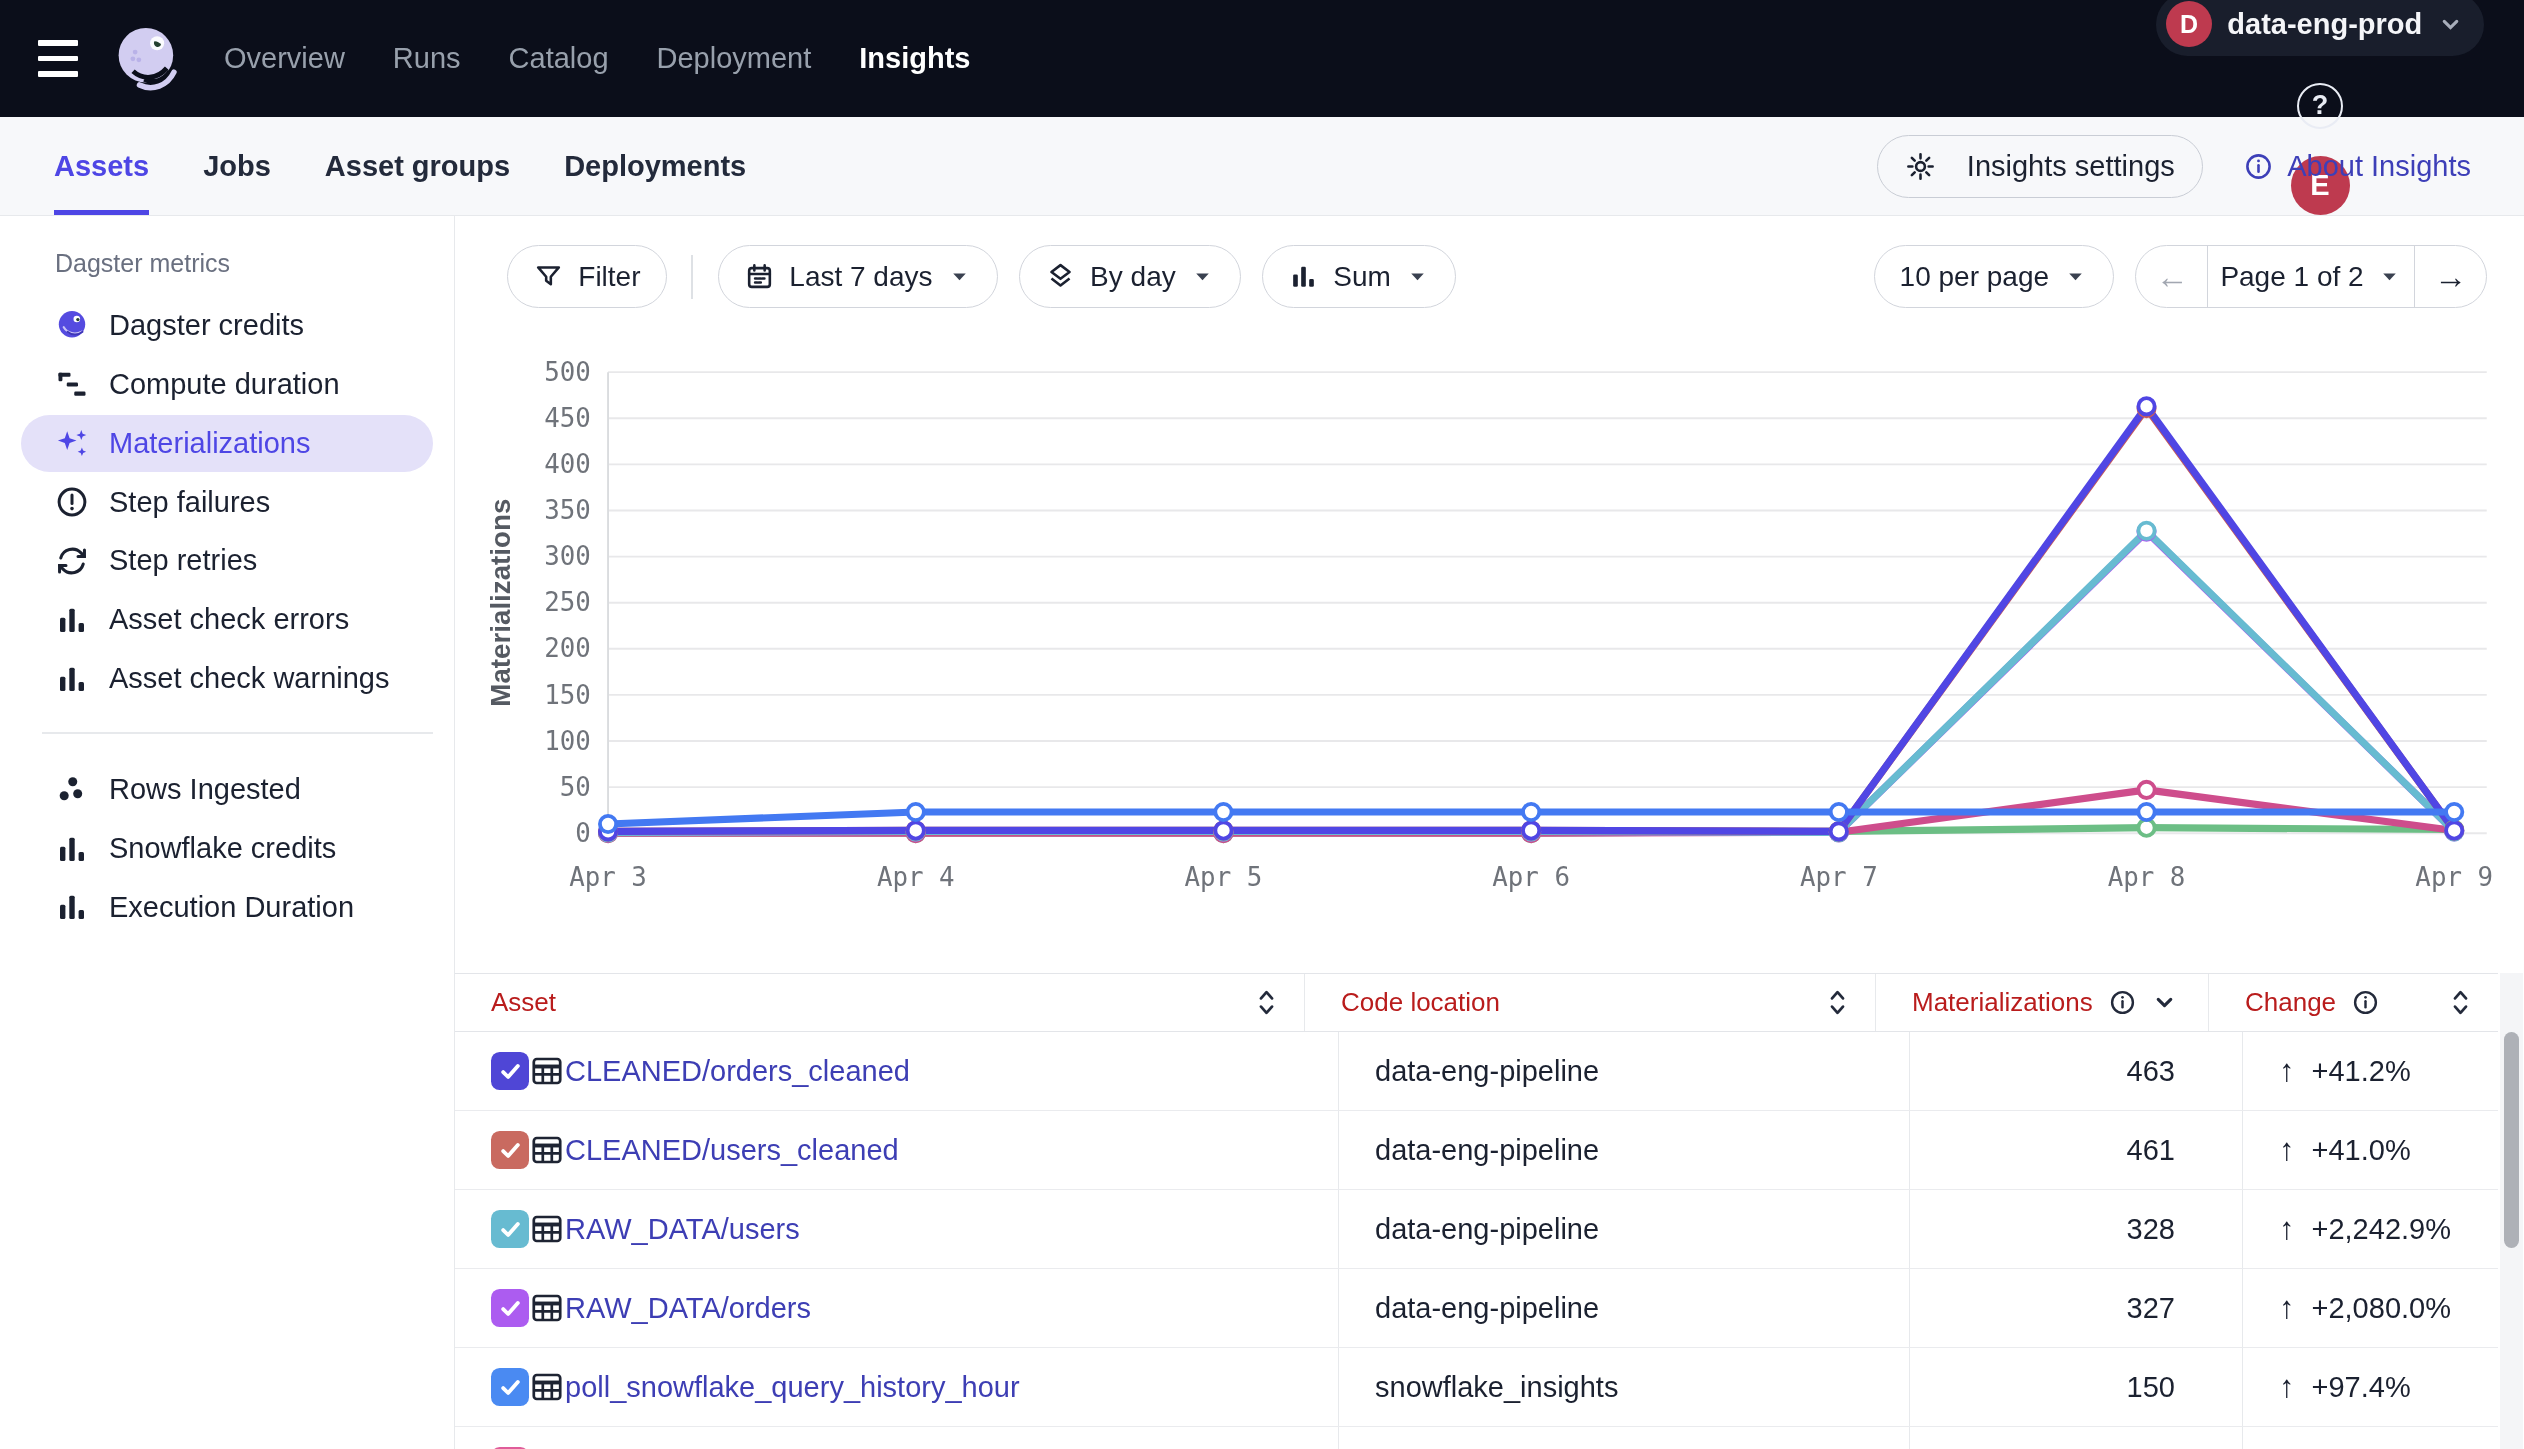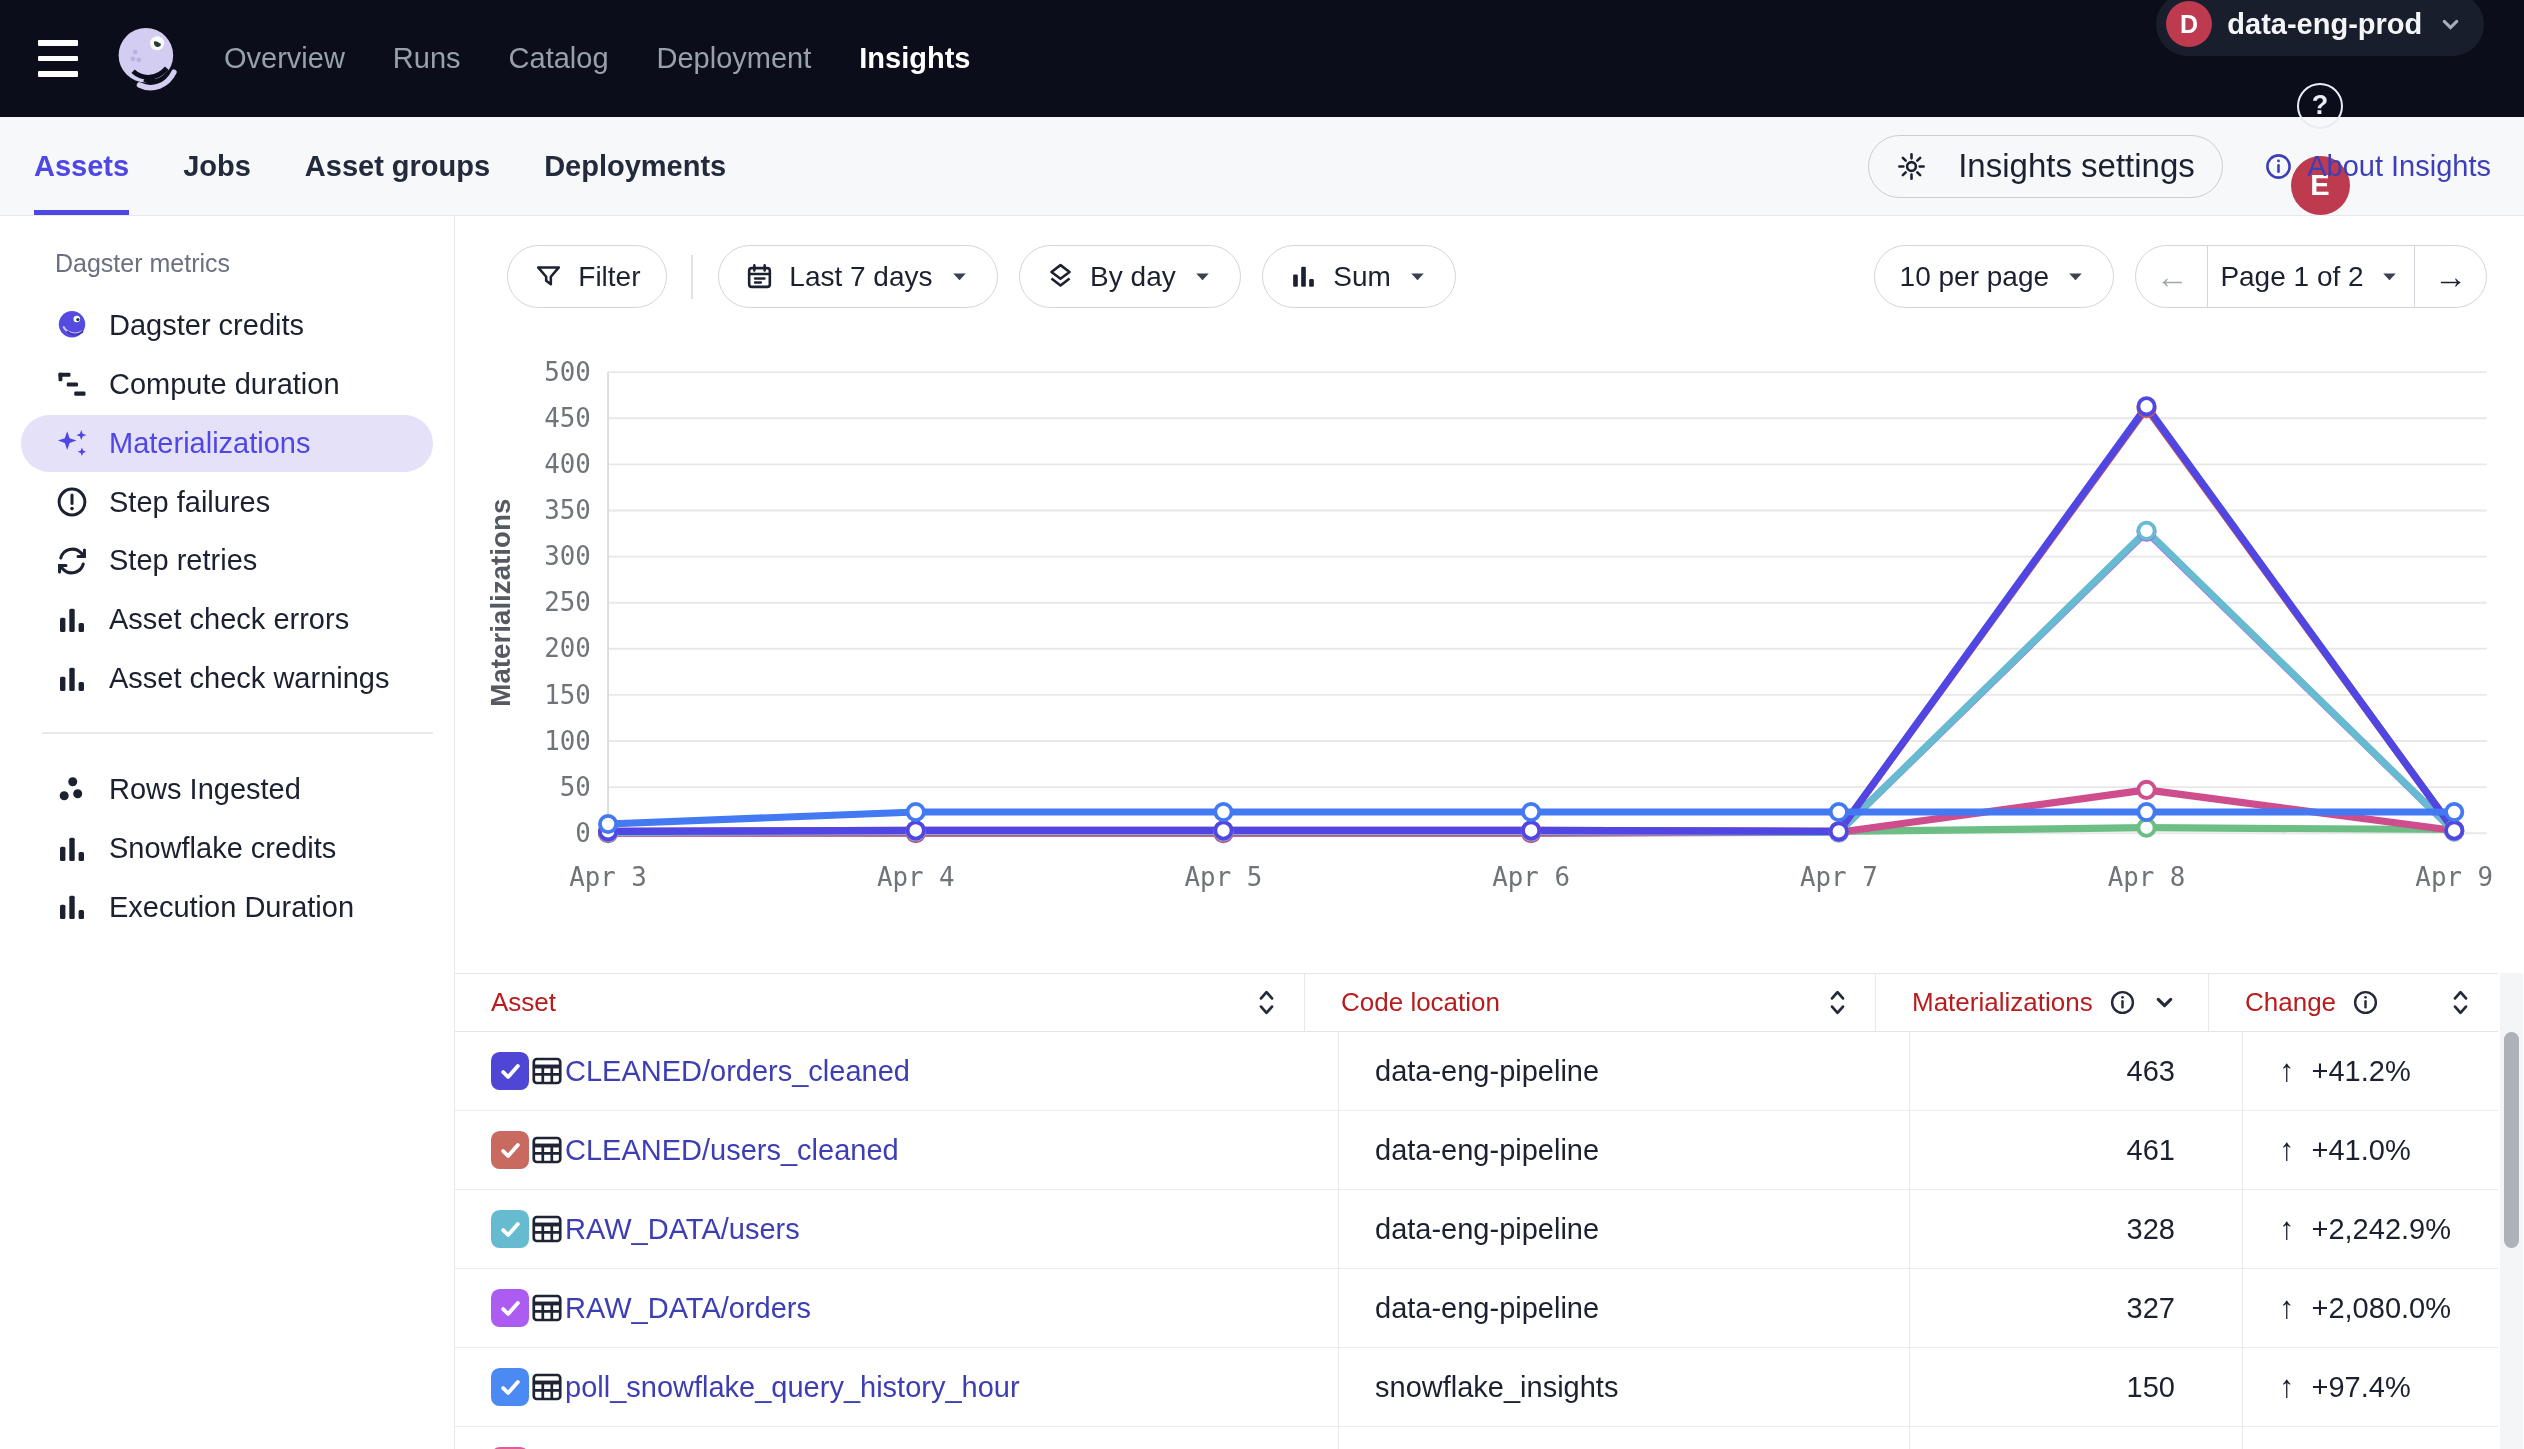--- a/index.html
+++ b/index.html
@@ -26,28 +26,28 @@
   .deploy-badge { width:46px; height:46px; border-radius:50%; background:#BE3A4F; color:#fff;
                   font-size:25px; font-weight:700; display:flex; align-items:center; justify-content:center; }
   .deploy-name { color:#F4F5F8; font-size:29px; font-weight:600; }
   .help-btn { width:46px; height:46px; border:2.9px solid #E9ECF4; border-radius:50%; color:#E9ECF4;
               font-size:27px; font-weight:700; display:flex; align-items:center; justify-content:center; cursor:pointer; }
   .avatar { width:59px; height:59px; border-radius:50%; background:#BE3A4F; color:#fff; font-size:29px;
             font-weight:700; display:flex; align-items:center; justify-content:center; cursor:pointer; }
 
   
   .tabbar { height:99px; background:#F7F8FA; border-bottom:1.9px solid #E7E9EC; display:flex;
-            align-items:stretch; padding:0 34px; }
+            align-items:stretch; padding:0 54px; }
   .tabs { display:flex; gap:54px; }
   .tab { display:flex; align-items:center; font-size:29px; font-weight:600; color:#232A3B;
          cursor:pointer; border-bottom:5.7px solid transparent; padding-top:5.7px; }
   .tab.active { color:#4E46E5; border-bottom-color:#4E46E5; }
   .tabbar-right { margin-left:auto; display:flex; align-items:center; gap:40px; }
   .settings-btn { height:63px; border:1.9px solid #C9CDD5; border-radius:32px; background:transparent;
-                  display:flex; align-items:center; gap:31px; padding:0 27px; font-size:33px; font-weight:500;
+                  display:flex; align-items:center; gap:31px; padding:0 27px; font-size:29px; font-weight:500;
                   color:#1B2130; cursor:pointer; font-family:inherit; }
   .about-link { display:flex; align-items:center; gap:13.4px; color:#3D3FB8; font-size:29px; cursor:pointer; }
 
   
   .layout { display:flex; height:1235px; }
   .sidebar { width:455px; border-right:1.9px solid #E7E9EC; background:#FFFFFF; padding:33px 0 0 0; flex:none; }
   .side-section-label { font-size:25px; color:#6A7080; padding:0 0 17px 55px; }
   .side-head-row { display:flex; align-items:center; justify-content:space-between; padding:0 42px 17px 55px; }
   .side-head-row .side-section-label { padding:0; }
   .edit-link { color:#3D3FB8; font-size:27px; cursor:pointer; }

